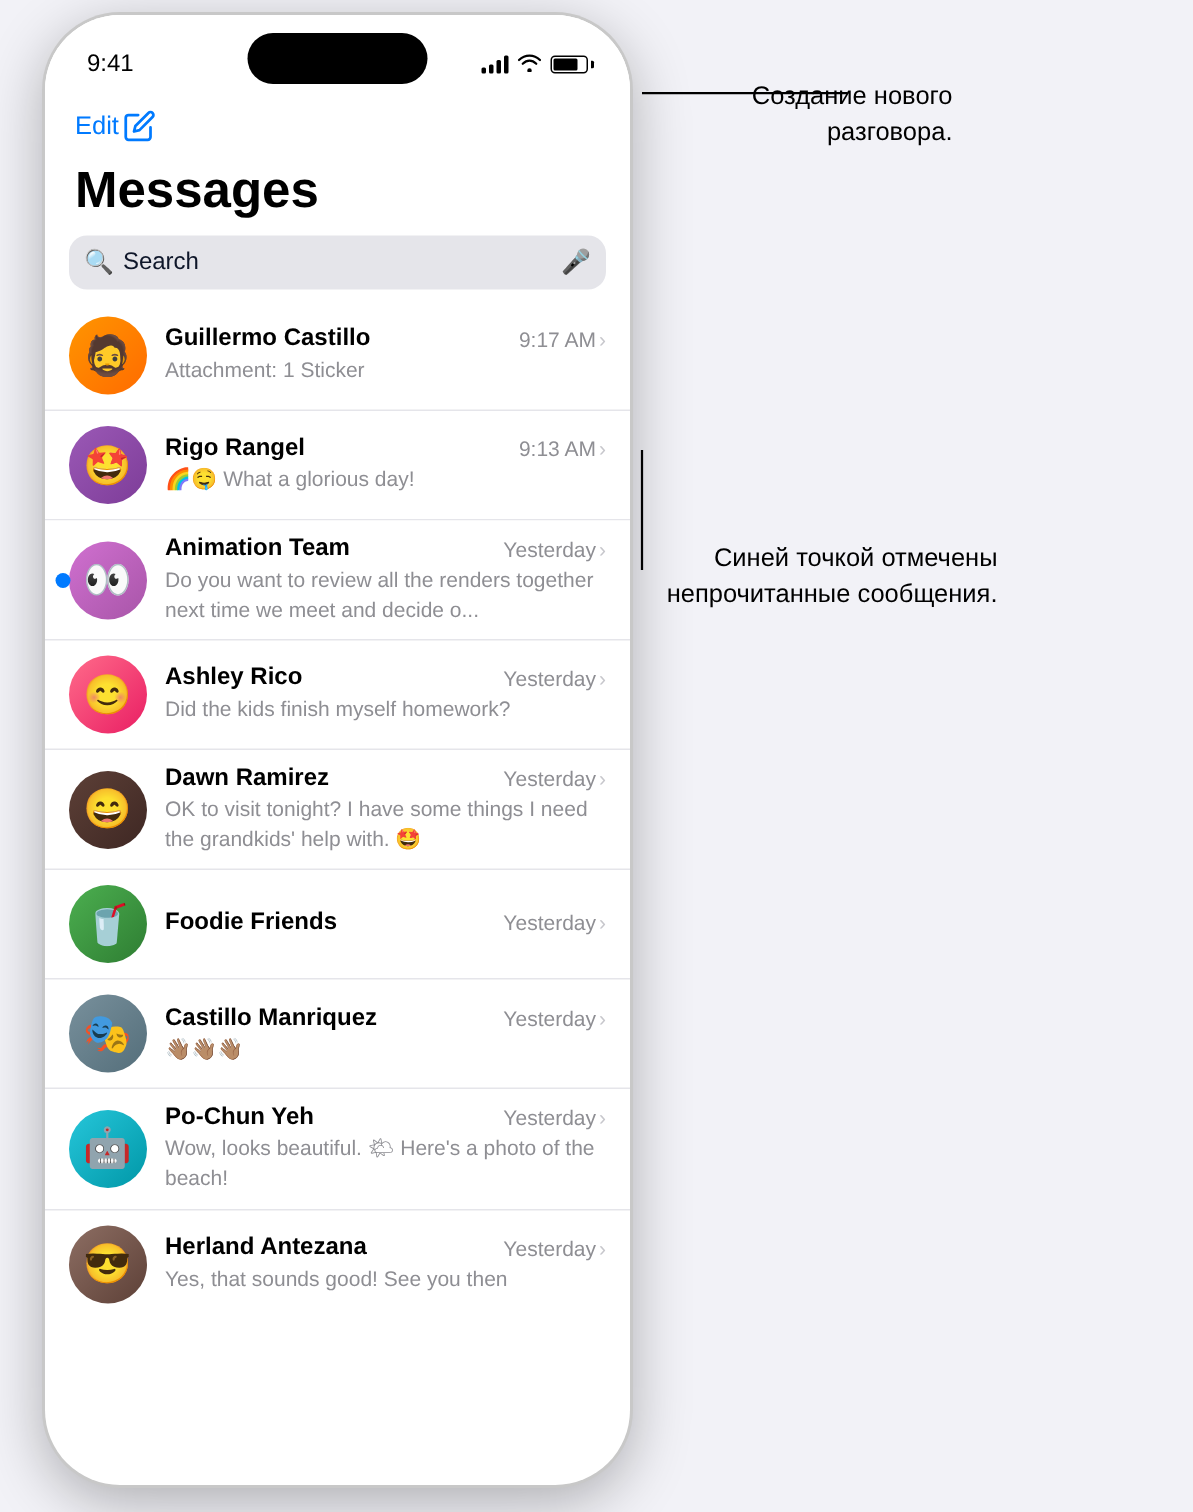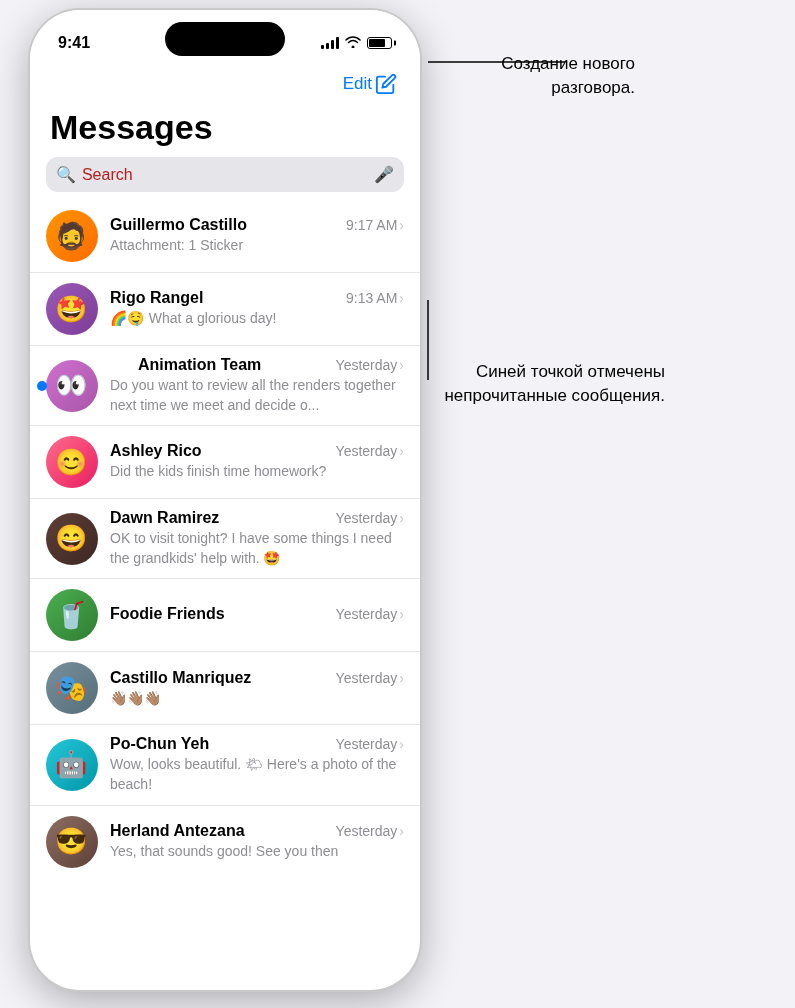--- a/index.html
+++ b/index.html
@@ -29,21 +29,21 @@
     .status-bar {
       display: flex;
       justify-content: space-between;
       align-items: center;
       padding: 14px 28px 0 28px;
       height: 52px;
       background: #ffffff;
     }
     .status-time {
       font-size: 16px;
-      font-weight: 700;
+      font-weight: 400;
       color: #000;
     }
     .status-icons {
       display: flex;
       align-items: center;
       gap: 6px;
     }
     .signal-bars {
       display: flex;
       align-items: flex-end;
@@ -92,21 +92,21 @@
       transform: translateX(-50%);
       width: 120px;
       height: 34px;
       background: #000;
       border-radius: 20px;
     }
 
     
     .nav-bar {
       display: flex;
-      justify-content: flex-end;
+      justify-content: flex-start;
       align-items: center;
       padding: 8px 20px 6px 20px;
       background: #ffffff;
     }
     .nav-edit {
       color: #007aff;
       font-size: 17px;
       cursor: pointer;
     }
     .nav-compose {
@@ -141,21 +141,21 @@
       align-items: center;
       padding: 8px 10px;
       gap: 6px;
     }
     .search-icon-wrap {
       color: #8e8e93;
       font-size: 16px;
     }
     .search-input-fake {
       flex: 1;
-      color: #b91c1c;
+      color: #0f172a;
       font-size: 16px;
     }
     .mic-icon {
       color: #8e8e93;
       font-size: 16px;
     }
 
     
     .message-list {
       background: #ffffff;
@@ -223,21 +223,20 @@
       justify-content: space-between;
       margin-bottom: 2px;
     }
     .sender-name {
       font-size: 16px;
       font-weight: 600;
       color: #000;
     }
     .message-item.unread .sender-name {
       font-weight: 700;
-      margin-left: 28px;
     }
     .message-time {
       font-size: 14px;
       color: #8e8e93;
       display: flex;
       align-items: center;
       gap: 2px;
       flex-shrink: 0;
     }
     .chevron-icon {
@@ -372,21 +371,21 @@
 
       <div class="avatar avatar-pink">😊</div>
       <div class="message-content">
         <div class="message-header">
           <span class="sender-name">Ashley Rico</span>
           <span class="message-time">
             Yesterday
             <span class="chevron-icon">›</span>
           </span>
         </div>
-        <div class="message-preview">Did the kids finish time homework?</div>
+        <div class="message-preview">Did the kids finish myself homework?</div>
       </div>
     </div>
       <div class="message-item">
 
       <div class="avatar avatar-dark">😄</div>
       <div class="message-content">
         <div class="message-header">
           <span class="sender-name">Dawn Ramirez</span>
           <span class="message-time">
             Yesterday

